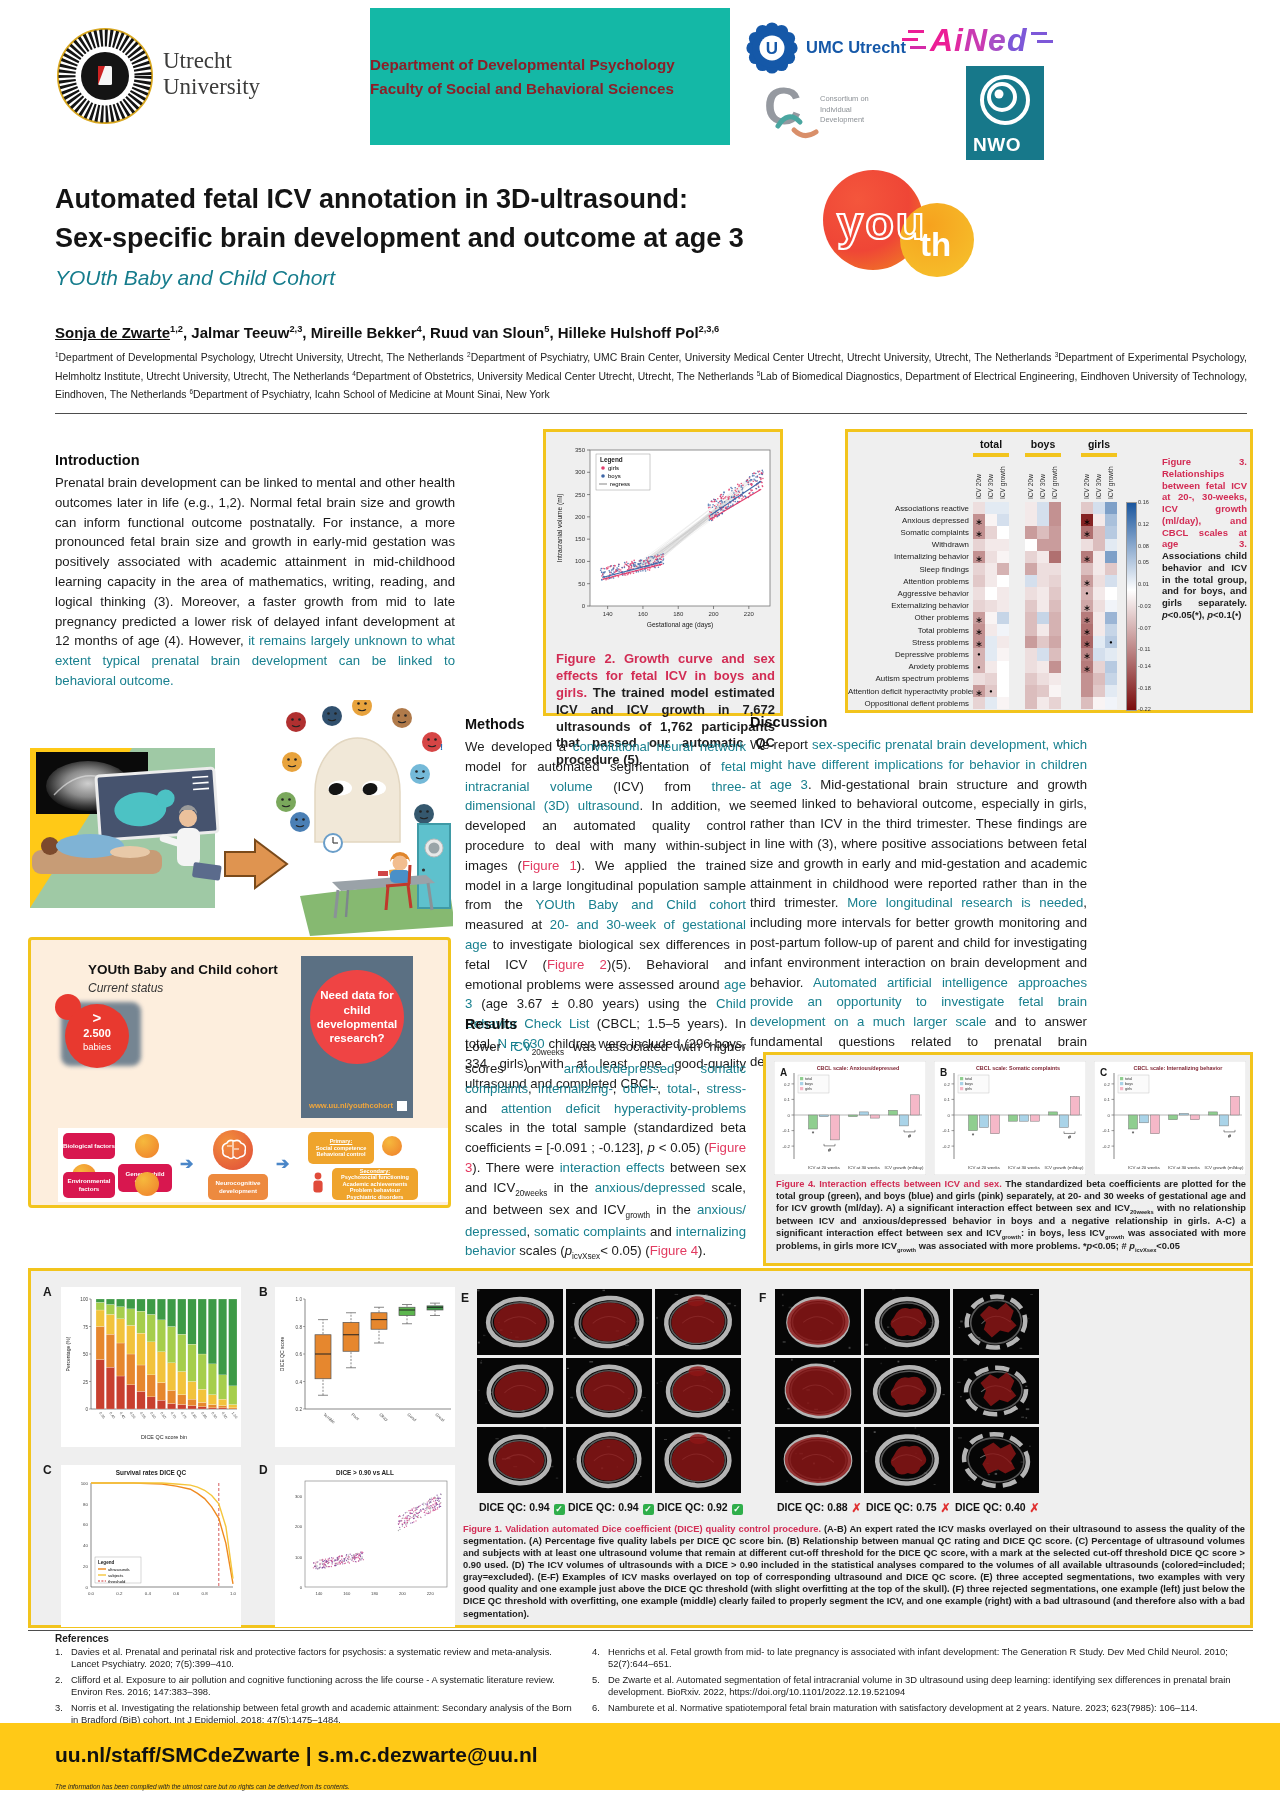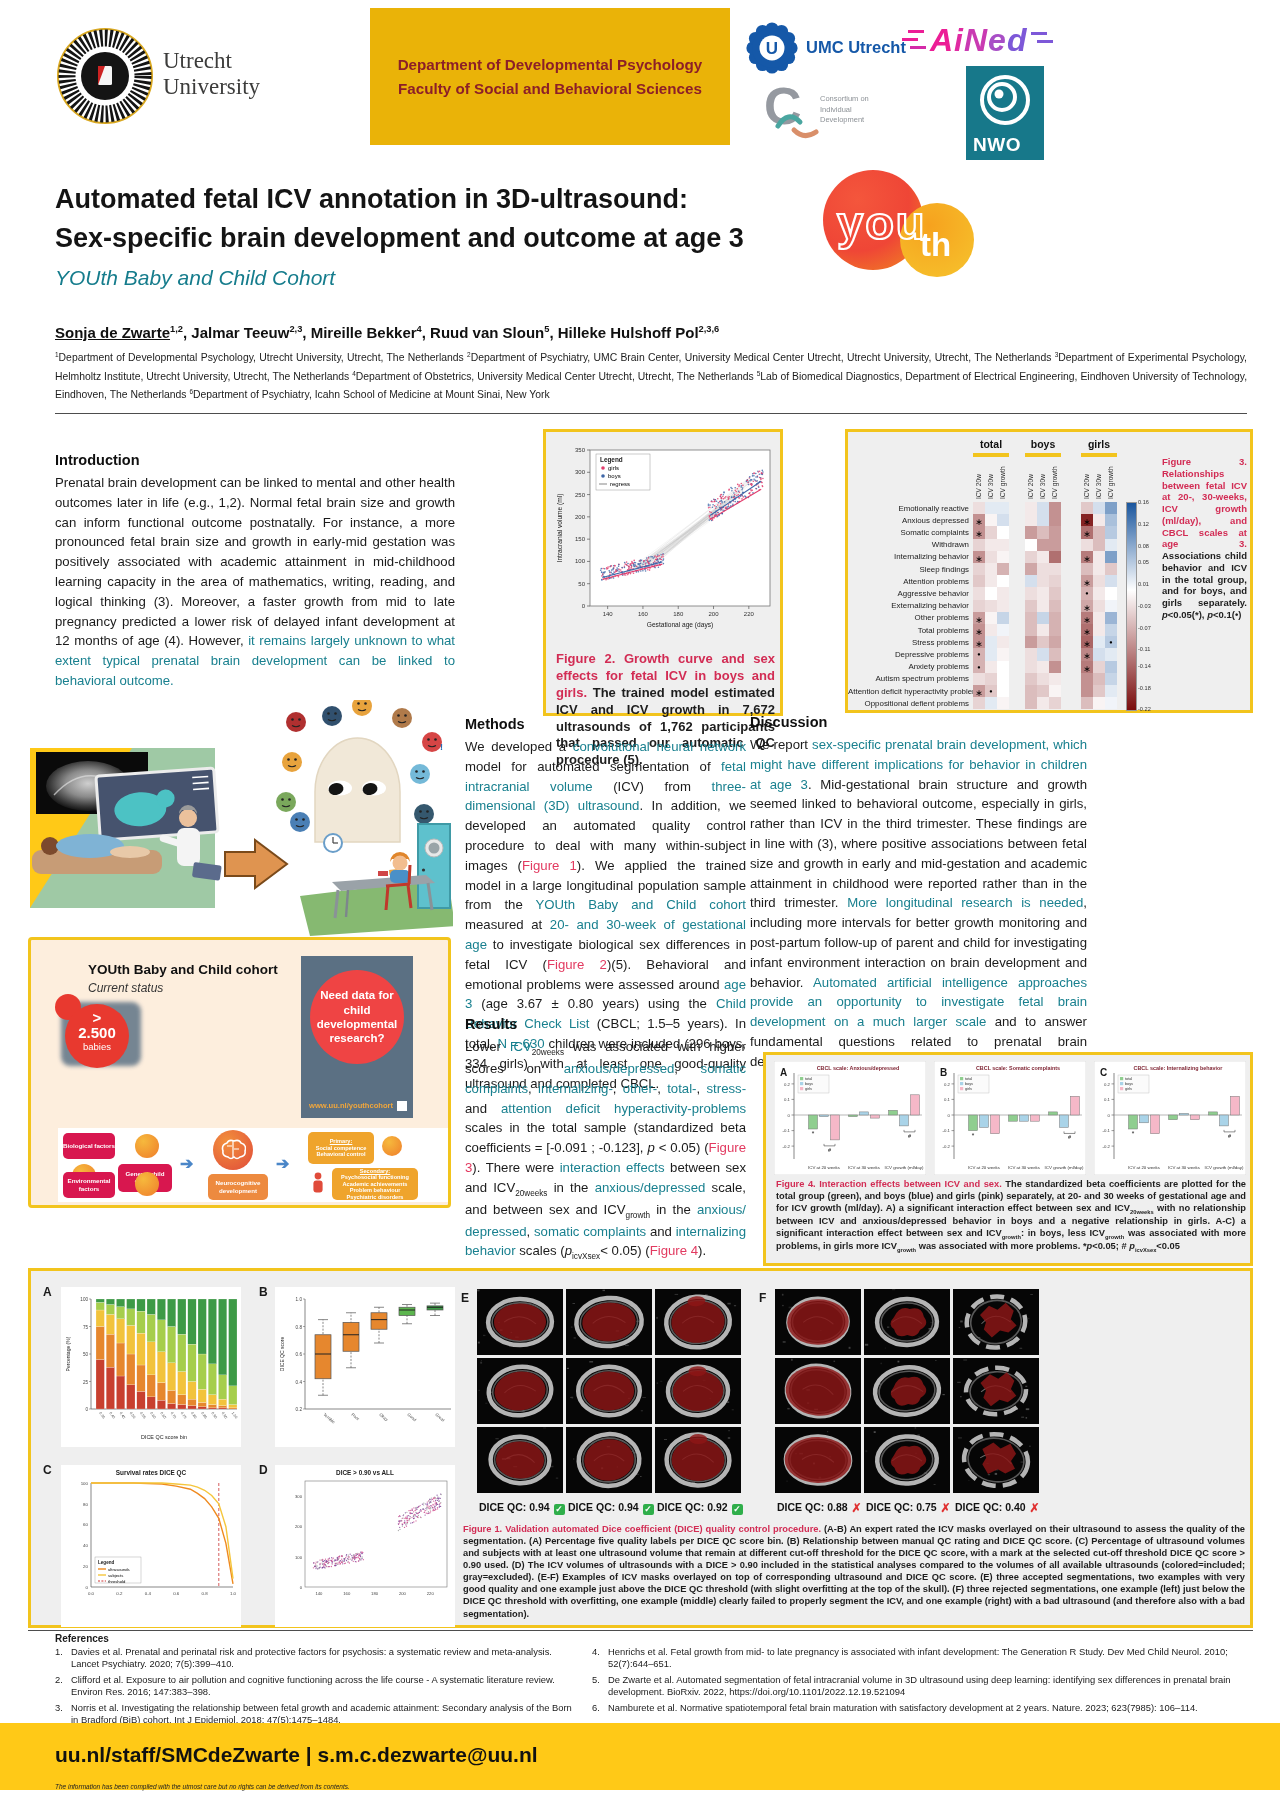--- a/index.html
+++ b/index.html
@@ -12,21 +12,21 @@
   .sg-teal{color:#19808f}
   .sg-fig{color:#e23a60}
   .sg-b{font-weight:700}
   .sg-i{font-style:italic}
   .sg-bi{font-weight:700;font-style:italic}
   .sg-figb{color:#d22c54;font-weight:700}
   .sg-u{text-decoration:underline}
   sub,sup{font-size:.62em}
   .cap{font-weight:700;color:#1d1d1d;text-align:justify}
   
-  #dept-box{left:370px;top:8px;width:360px;height:137px;background:#eab308;display:flex;flex-direction:column;justify-content:center;align-items:center;text-align:center}
+  #dept-box{left:370px;top:8px;width:360px;height:137px;background:#14b8a6;display:flex;flex-direction:column;justify-content:center;align-items:flex-start;text-align:center}
   #dept-box div{color:#8c1f28;font-weight:700;font-size:15.2px;line-height:1.55}
   #uu-wordmark{left:163px;top:48px;font-family:"Liberation Serif",serif;font-size:23px;color:#3c3c3b;line-height:1.12}
   #umc-label{left:806px;top:38px;font-size:16.5px;font-weight:700;color:#1558a8}
   #ained{left:930px;top:22px;font-size:32px;font-weight:800;font-style:italic;letter-spacing:1px}
   .ained-dash{position:absolute;height:2.5px;width:16px}
   #cid{left:764px;top:84px;width:130px;height:64px}
   #cid .c{position:absolute;left:0;top:-8px;font-size:52px;font-weight:600;color:#9599a0}
   #cid .txt{position:absolute;left:56px;top:10px;font-size:7.5px;color:#8d9297;line-height:1.4}
   #nwo{left:966px;top:66px;width:78px;height:94px;background:#17788a}
   #nwo .label{position:absolute;left:7px;bottom:4px;color:#fff;font-weight:800;font-size:19px;letter-spacing:.5px}
@@ -64,21 +64,21 @@
   .dice-pass{display:inline-block;width:11px;height:11px;background:#2fae4a;color:#fff;border-radius:2px;font-size:9px;line-height:11px;text-align:center;margin-left:4px;vertical-align:-1px}
   .dice-fail{color:#e03131;font-size:12px;font-weight:800;margin-left:4px;vertical-align:-1px}
   #fig1-caption{position:absolute;left:432px;top:252px;width:782px;font-size:9.3px;line-height:1.3}
   
   #cohort-box{left:28px;top:937px;width:423px;height:271px;background:#fdeedd;border:3px solid #f2c41d;border-radius:4px;box-sizing:border-box}
   #cohort-heading{position:absolute;left:57px;top:22px;font-size:13.5px;font-weight:700;color:#111}
   #cohort-status{position:absolute;left:57px;top:41px;font-size:12px;font-style:italic;color:#333}
   #badge-bg{position:absolute;left:30px;top:62px;width:80px;height:64px;background:#5e7386;border-radius:9px;filter:blur(2px);opacity:.85}
   #badge-circle{position:absolute;left:34px;top:64px;width:64px;height:64px;background:#e8392f;border-radius:50%;color:#fff;text-align:center}
   #badge-circle .gt{font-size:15px;font-weight:700;line-height:14px;margin-top:7px}
-  #badge-circle .num{font-size:15px;font-weight:800;line-height:16px}
+  #badge-circle .num{font-size:11px;font-weight:800;line-height:16px}
   #badge-circle .lbl{font-size:9.5px;line-height:11px}
   #badge-mini{position:absolute;left:24px;top:54px;width:26px;height:26px;background:#e8392f;border-radius:50%}
   #bc-panel{position:absolute;left:118px;top:45px;width:130px;height:133px;background:#5b7083}
   #bc-title{position:absolute;right:8px;top:6px;font-size:12px;font-weight:700;color:#e3b341}
   #need-panel{position:absolute;left:270px;top:16px;width:112px;height:162px;background:#5b7083}
   #need-circle{position:absolute;left:9px;top:14px;width:94px;height:94px;background:#ef4444;border-radius:50%;display:flex;align-items:center;justify-content:center;text-align:center}
   #need-circle div{color:#fff;font-weight:700;font-size:11.5px;line-height:1.25}
   #need-url{position:absolute;left:8px;bottom:8px;font-size:7.6px;color:#f0a63c;font-weight:700}
   #need-qr{position:absolute;right:6px;bottom:7px;width:10px;height:10px;background:#fff}
   #flow-strip{position:absolute;left:27px;top:188px;width:390px;height:74px;background:#fff}
@@ -965,21 +965,21 @@
       <div class="hm-group" style="left: 173px; top: 6px; width: 44px;">boys</div>
       <div class="hm-under" style="left: 177px; top: 21px; width: 36px;"></div>
       <div class="hm-col" style="left: 179px; top: 67px;">ICV 20w</div>
       <div class="hm-col" style="left: 191px; top: 67px;">ICV 30w</div>
       <div class="hm-col" style="left: 203px; top: 67px;">ICV growth</div>
       <div class="hm-group" style="left: 229px; top: 6px; width: 44px;">girls</div>
       <div class="hm-under" style="left: 233px; top: 21px; width: 36px;"></div>
       <div class="hm-col" style="left: 235px; top: 67px;">ICV 20w</div>
       <div class="hm-col" style="left: 247px; top: 67px;">ICV 30w</div>
       <div class="hm-col" style="left: 259px; top: 67px;">ICV growth</div>
-      <div class="hm-rowlab" style="left: 0px; top: 72.5px; width: 121px;">Emotionally reactive</div>
+      <div class="hm-rowlab" style="left: 0px; top: 72.5px; width: 121px;">Associations reactive</div>
       <div class="hm-cell" style="left: 125px; top: 70px; width: 12px; height: 12.2px; background: rgb(237, 222, 222);"></div>
       <div class="hm-cell" style="left: 137px; top: 70px; width: 12px; height: 12.2px; background: rgb(226, 234, 243);"></div>
       <div class="hm-cell" style="left: 149px; top: 70px; width: 12px; height: 12.2px; background: rgb(226, 234, 243);"></div>
       <div class="hm-cell" style="left: 177px; top: 70px; width: 12px; height: 12.2px; background: rgb(243, 233, 233);"></div>
       <div class="hm-cell" style="left: 189px; top: 70px; width: 12px; height: 12.2px; background: rgb(212, 223, 237);"></div>
       <div class="hm-cell" style="left: 201px; top: 70px; width: 12px; height: 12.2px; background: rgb(195, 145, 145);"></div>
       <div class="hm-cell" style="left: 233px; top: 70px; width: 12px; height: 12.2px; background: rgb(225, 200, 200);"></div>
       <div class="hm-cell" style="left: 245px; top: 70px; width: 12px; height: 12.2px; background: rgb(212, 223, 237);"></div>
       <div class="hm-cell" style="left: 257px; top: 70px; width: 12px; height: 12.2px; background: rgb(126, 160, 200);"></div>
       <div class="hm-rowlab" style="left: 0px; top: 84.7px; width: 121px;">Anxious depressed</div>

